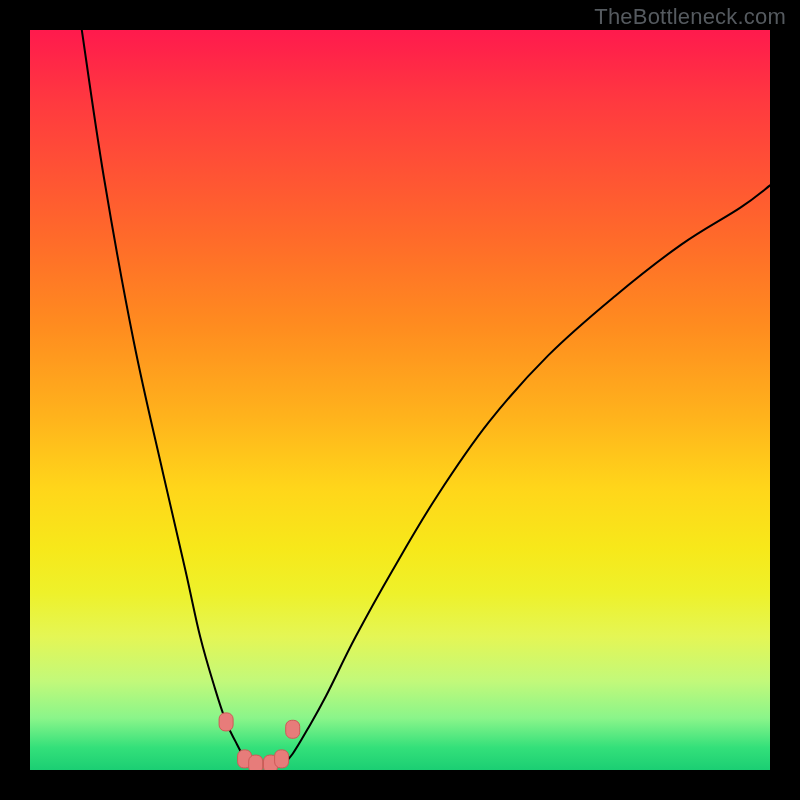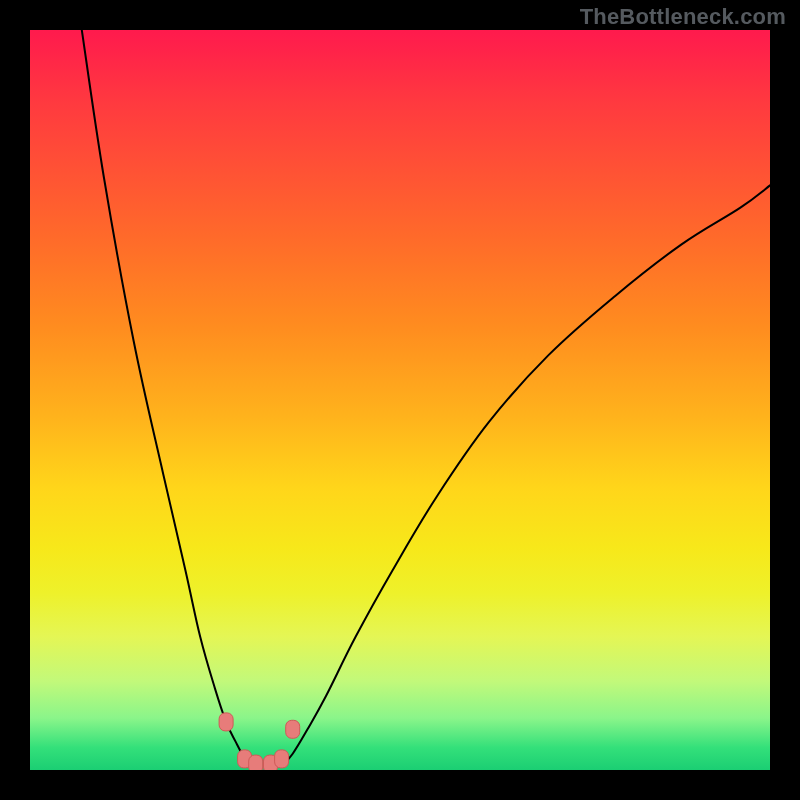--- a/index.html
+++ b/index.html
@@ -47,21 +47,21 @@
     width: 740px;
     height: 740px;
     display: block;
   }
   .watermark {
     position: absolute;
     top: 4px;
     right: 14px;
     color: #555a5f;
     font-size: 22px;
-    font-weight: 700;
+    font-weight: 400;
     letter-spacing: 0.2px;
     user-select: none;
   }
 </style>
 </head>
 <body>
 
 <div class="frame">
   <div class="watermark">TheBottleneck.com</div>
   <div class="plot-area">

